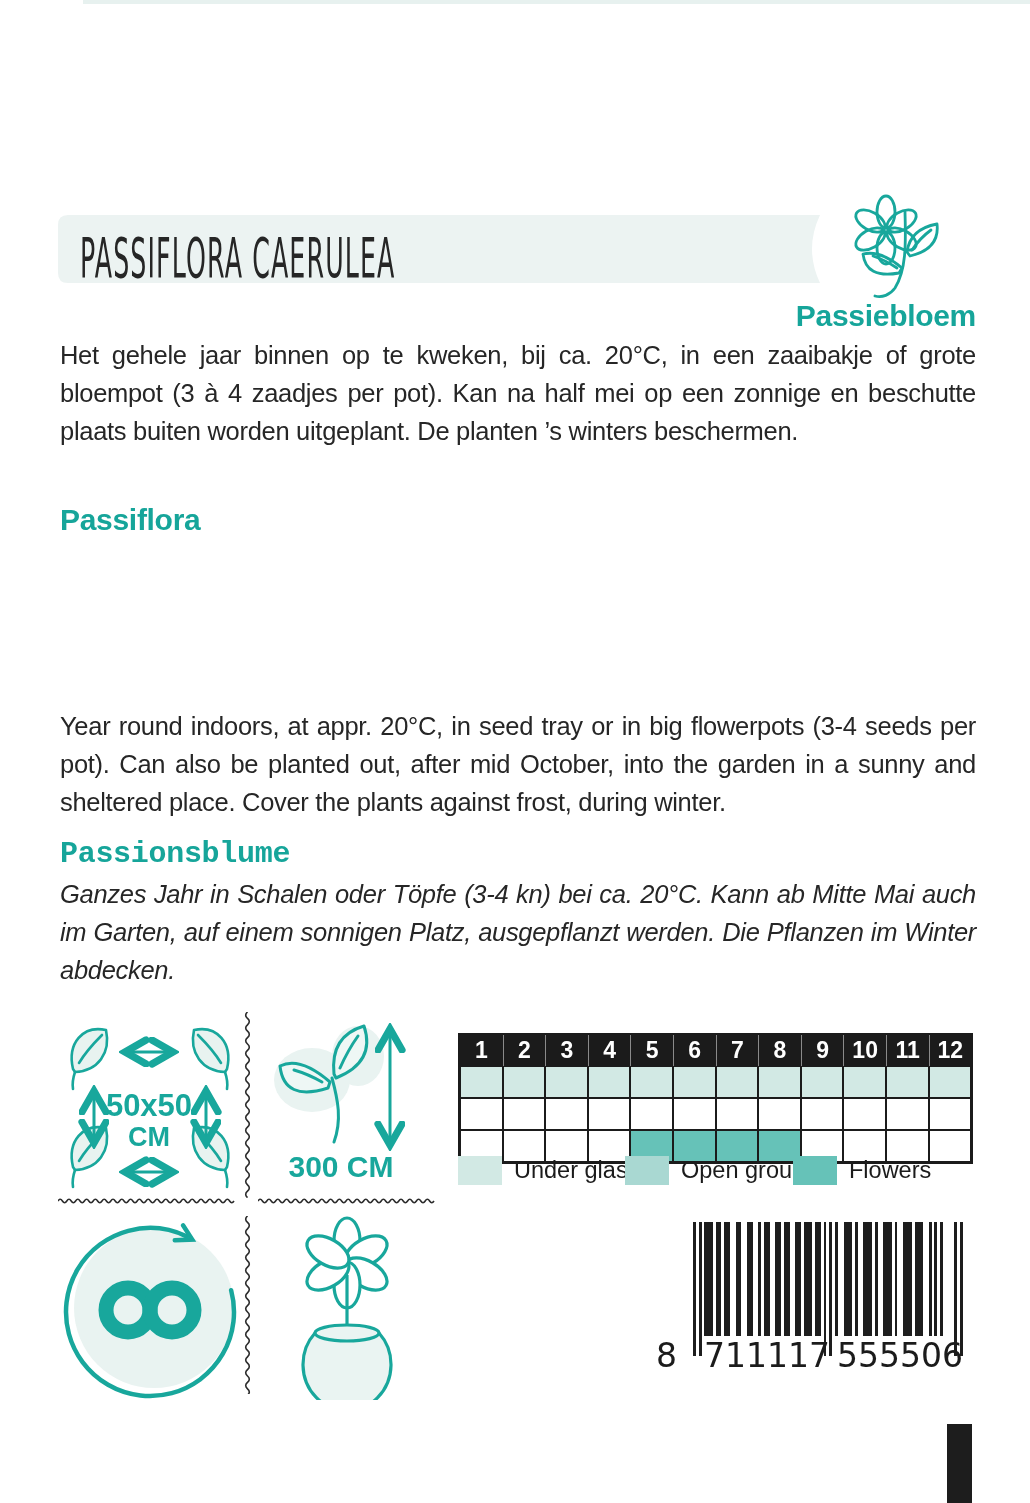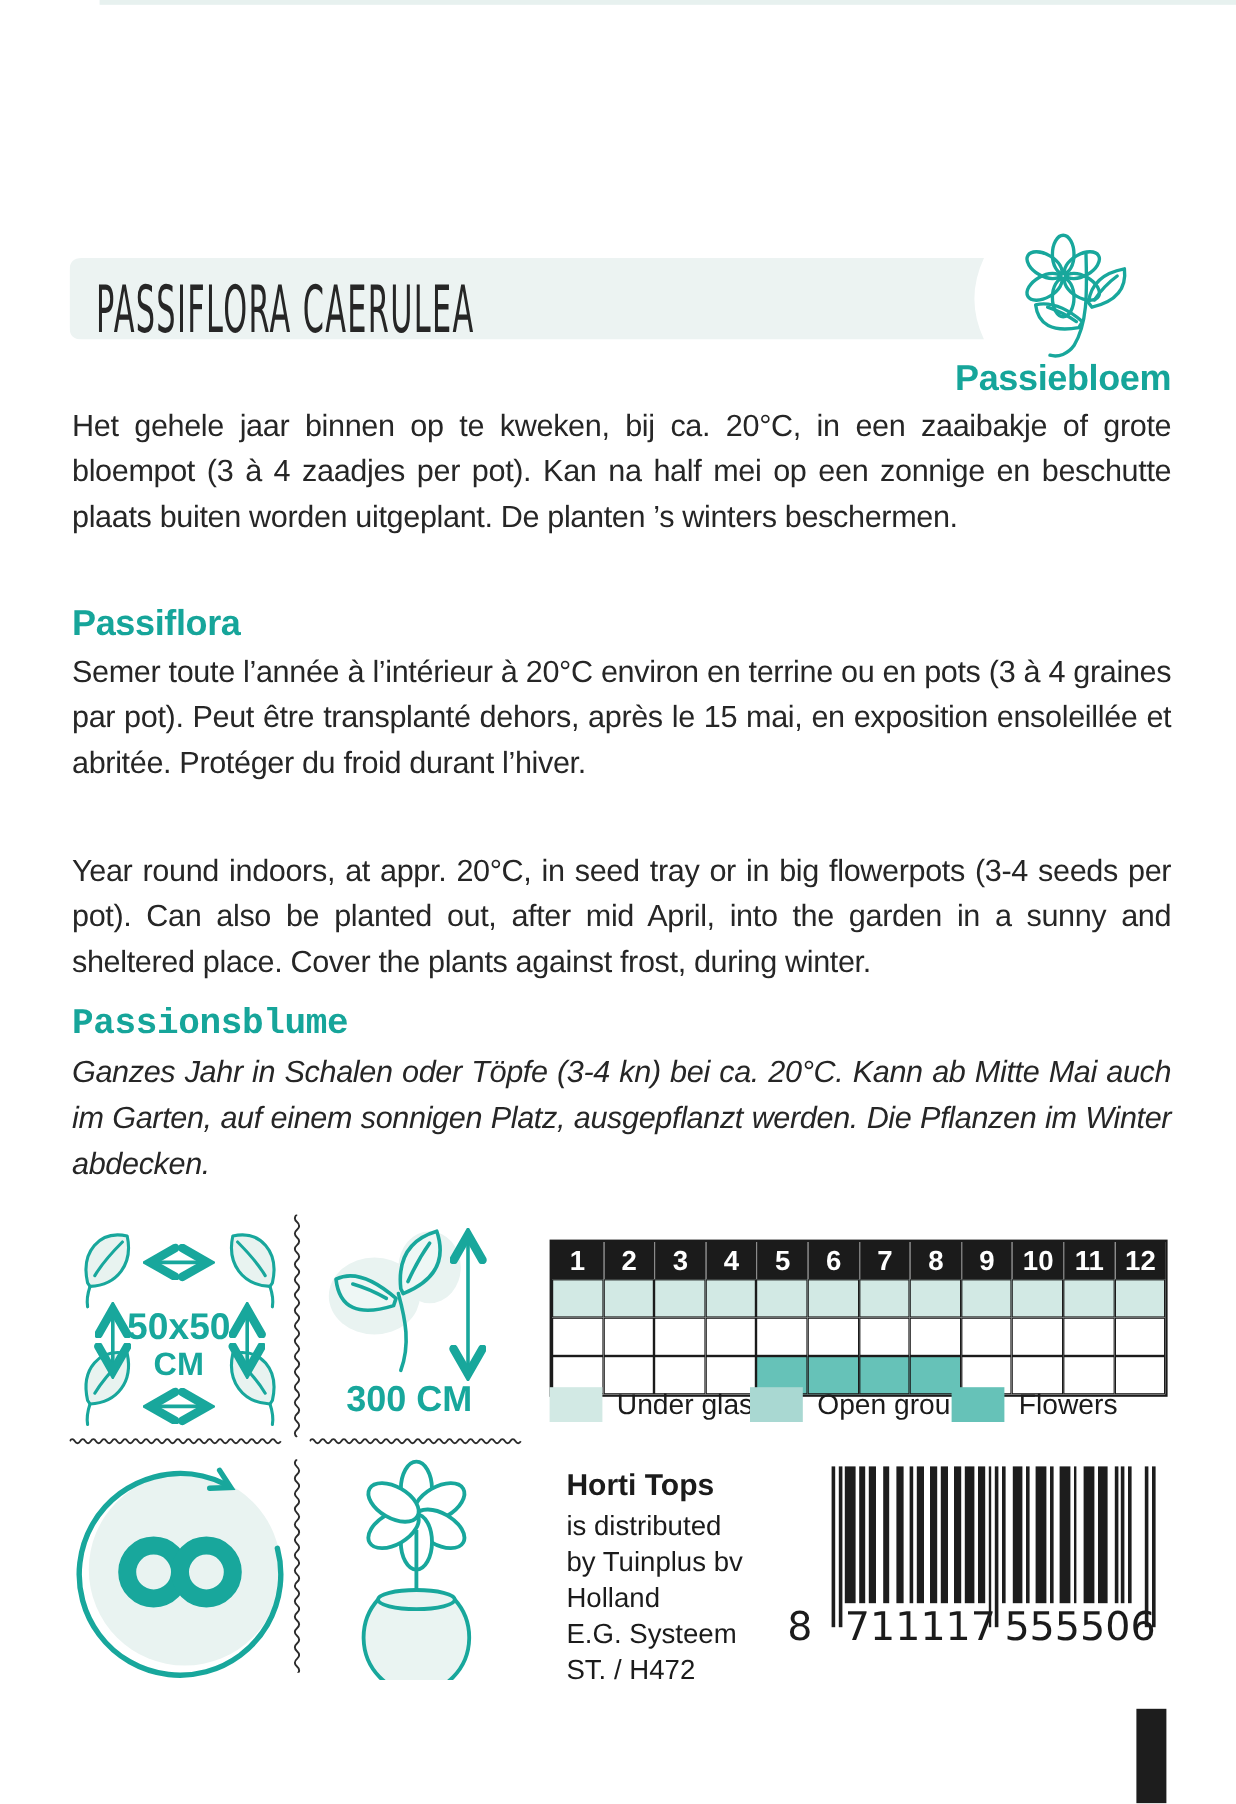--- a/index.html
+++ b/index.html
@@ -61,23 +61,22 @@
       <path d="M59,62 Q67,50 78,42"></path>
       <path d="M49,80 Q28,62 10,66 Q13,91 46,85 Z"></path>
       <path d="M44,80 Q32,72 20,68"></path>
     </g>
   </svg>
 
   <div class="abs heading" style="top:299px;text-align:right;">Passiebloem</div>
   <div class="abs body-text" style="top:336px;">Het gehele jaar binnen op te kweken, bij ca. 20°C, in een zaaibakje of grote bloempot (3 à 4 zaadjes per pot). Kan na half mei op een zonnige en beschutte plaats buiten worden uitgeplant. De planten ’s winters beschermen.</div>
 
   <div class="abs heading" style="top:503px;">Passiflora</div>
-  <div class="abs body-text" style="top:541px;">Semer toute l’année à l’intérieur à 20°C environ en terrine ou en pots (3 à 4 graines par pot). Peut être transplanté dehors, après le 15 mai, en exposition ensoleillée et abritée. Protéger du froid durant l’hiver.</div>
-
-  <div class="abs body-text" style="top:707px;">Year round indoors, at appr. 20°C, in seed tray or in big flowerpots (3-4 seeds per pot). Can also be planted out, after mid April, into the garden in a sunny and sheltered place. Cover the plants against frost, during winter.</div>
+
+  <div class="abs body-text" style="top:707px;">Year round indoors, at appr. 20°C, in seed tray or in big flowerpots (3-4 seeds per pot). Can also be planted out, after mid October, into the garden in a sunny and sheltered place. Cover the plants against frost, during winter.</div>
 
   <div class="abs heading" style="top:837px;font-family:Liberation Mono, monospace;">Passionsblume</div>
   <div class="abs body-text" style="top:875px;font-style:italic;">Ganzes Jahr in Schalen oder Töpfe (3-4 kn) bei ca. 20°C. Kann ab Mitte Mai auch im Garten, auf einem sonnigen Platz, ausgepflanzt werden. Die Pflanzen im Winter abdecken.</div>
 
   <svg class="abs" style="left:56px;top:1020px;" width="190" height="176" viewBox="0 0 190 176">
     <defs>
       <g id="leafdef">
         <path d="M3,41 C-3,15 13,-3 36,2 C41,25 28,43 5,44 Z" fill="#e8f3f0" stroke="#18a79c" stroke-width="2.6" stroke-linejoin="round"></path>
         <path d="M9,35 C15,25 24,15 32,7" fill="none" stroke="#18a79c" stroke-width="2.6" stroke-linecap="round"></path>
         <path d="M5,44 C3,50 2,55 3,61" fill="none" stroke="#18a79c" stroke-width="2.6" stroke-linecap="round"></path>
@@ -210,28 +209,20 @@
         <ellipse cx="62" cy="26" rx="13" ry="23" transform="rotate(180 62 48)"></ellipse>
         <ellipse cx="62" cy="26" rx="13" ry="23" transform="rotate(240 62 48)"></ellipse>
         <ellipse cx="62" cy="26" rx="13" ry="23" transform="rotate(300 62 48)"></ellipse>
       </g>
     </g>
     <line x1="62" y1="60" x2="62" y2="122" stroke="#18a79c" stroke-width="3.2"></line>
     <path d="M30,118 A44,46 0 1 0 94,118" fill="#eaf4f2" stroke="#18a79c" stroke-width="3.2"></path>
     <ellipse cx="62" cy="118" rx="32" ry="8" fill="#eaf4f2" stroke="#18a79c" stroke-width="3.2"></ellipse>
   </svg>
 
-  <div class="abs" style="left:472px;top:1224px;">
-    <div class="dist-name">Horti Tops</div>
-    <div class="dist-line">is distributed</div>
-    <div class="dist-line">by Tuinplus bv</div>
-    <div class="dist-line">Holland</div>
-    <div class="dist-line">E.G. Systeem</div>
-    <div class="dist-line">ST. / H472</div>
-  </div>
 
   <div id="bars" class="abs">
       <div class="bar" style="left: 0px; width: 2.84px; height: 134px;"></div>
       <div class="bar" style="left: 5.68px; width: 2.84px; height: 134px;"></div>
       <div class="bar" style="left: 11.36px; width: 8.52px; height: 114px;"></div>
       <div class="bar" style="left: 22.72px; width: 5.68px; height: 114px;"></div>
       <div class="bar" style="left: 31.24px; width: 5.68px; height: 114px;"></div>
       <div class="bar" style="left: 42.6px; width: 5.68px; height: 114px;"></div>
       <div class="bar" style="left: 53.96px; width: 5.68px; height: 114px;"></div>
       <div class="bar" style="left: 65.32px; width: 2.84px; height: 114px;"></div>

